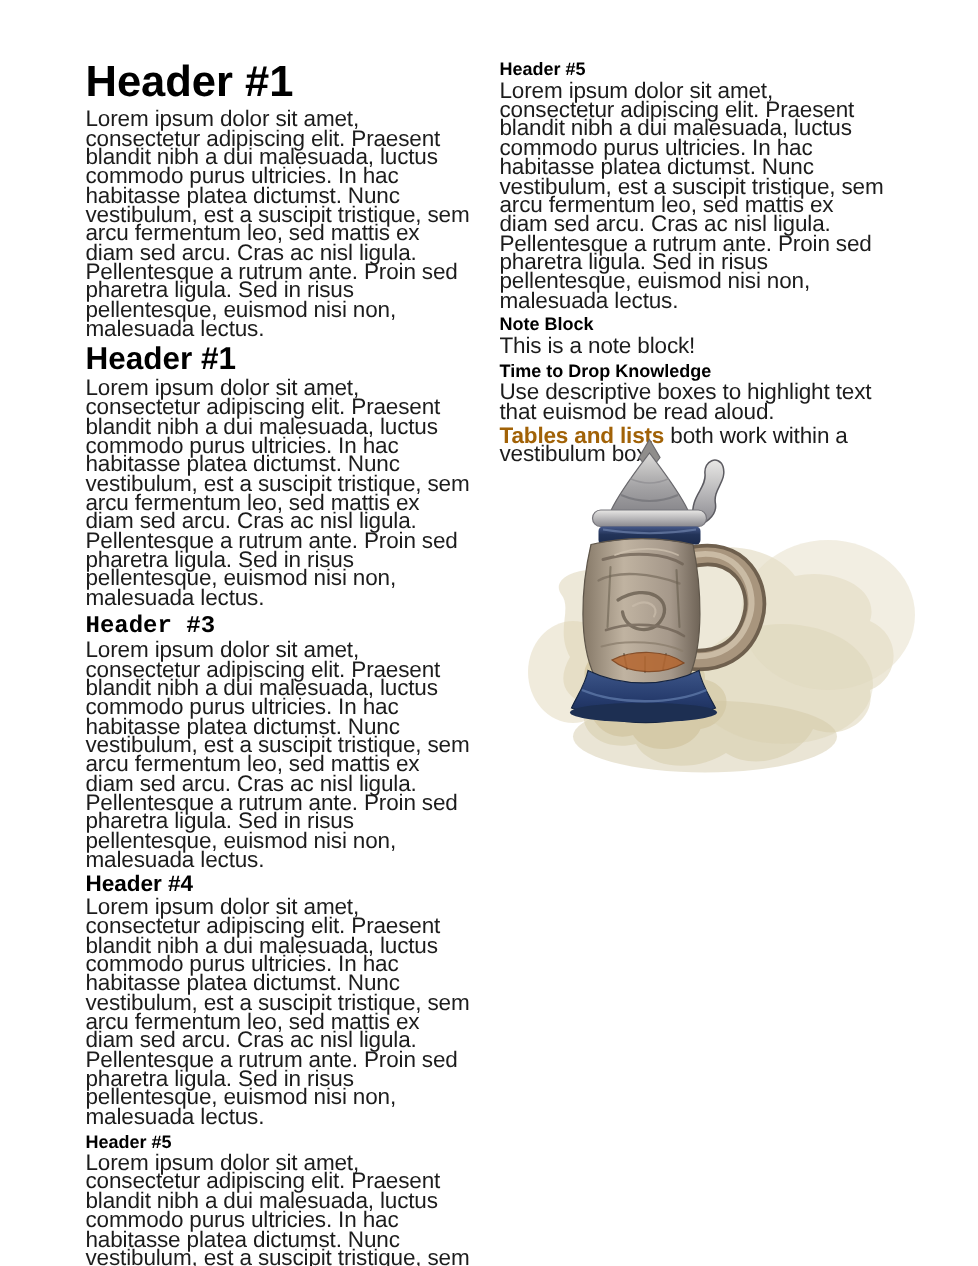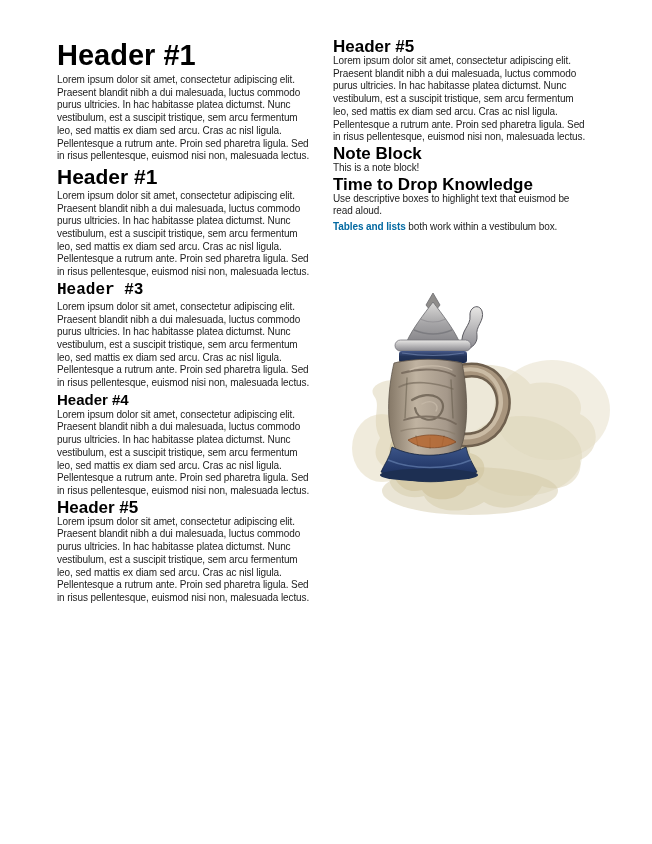--- a/index.html
+++ b/index.html
@@ -2,30 +2,30 @@
 <html><head>
 <meta charset="utf-8">
 <style>
   html,body { margin:0; padding:0; background:#ffffff; }
   .page {
     position:relative; width:652px; height:844px; background:#ffffff;
     font-family:"Liberation Sans", sans-serif; color:#1c1c1c; overflow:hidden;
   }
   .cols { display:flex; gap:20px; padding:40px 63px 0 57px; box-sizing:border-box; }
   .col { width:256px; flex:0 0 256px; }
-  .body-p { margin:0 0 3px 0; font-size:10px; line-height:12.7px; letter-spacing:-0.1px; }
+  .body-p { margin:0 0 3px 0; font-size:15px; line-height:12.7px; letter-spacing:-0.1px; }
   h1,h2,h3,h4,h5 { color:#000; font-weight:700; }
   h1 { font-size:29px;  line-height:31px; margin:0 0 3px 0; }
   h2 { font-size:21px;  line-height:21px; margin:2px 0 3px 0; }
   h3 { font-size:16px;  line-height:16px; margin:1px 0 3px 0;font-family:Liberation Mono, monospace; }
   h4 { font-size:15px; line-height:14px; margin:0 0 2px 0; }
-  h5 { font-size:17px; line-height:13px; margin:0 0 2px 0; }
+  h5 { font-size:12px; line-height:13px; margin:0 0 2px 0; }
   .stein-figure { position:absolute; left:352px; top:288px; width:266px; height:236px; margin:0; }
   .stein-figure svg { display:block; width:266px; height:236px; }
-  strong { color:#0369a1; }
+  strong { color:#a16207; }
 </style>
 </head>
 <body>
 
 <div class="page">
   <div class="cols">
 
     <div class="col">
       <h1>Header #1</h1>
       <p class="body-p">Lorem ipsum dolor sit amet, consectetur adipiscing elit. Praesent blandit nibh a dui malesuada, luctus commodo purus ultricies. In hac habitasse platea dictumst. Nunc vestibulum, est a suscipit tristique, sem arcu fermentum leo, sed mattis ex diam sed arcu. Cras ac nisl ligula. Pellentesque a rutrum ante. Proin sed pharetra ligula. Sed in risus pellentesque, euismod nisi non, malesuada lectus.</p>

